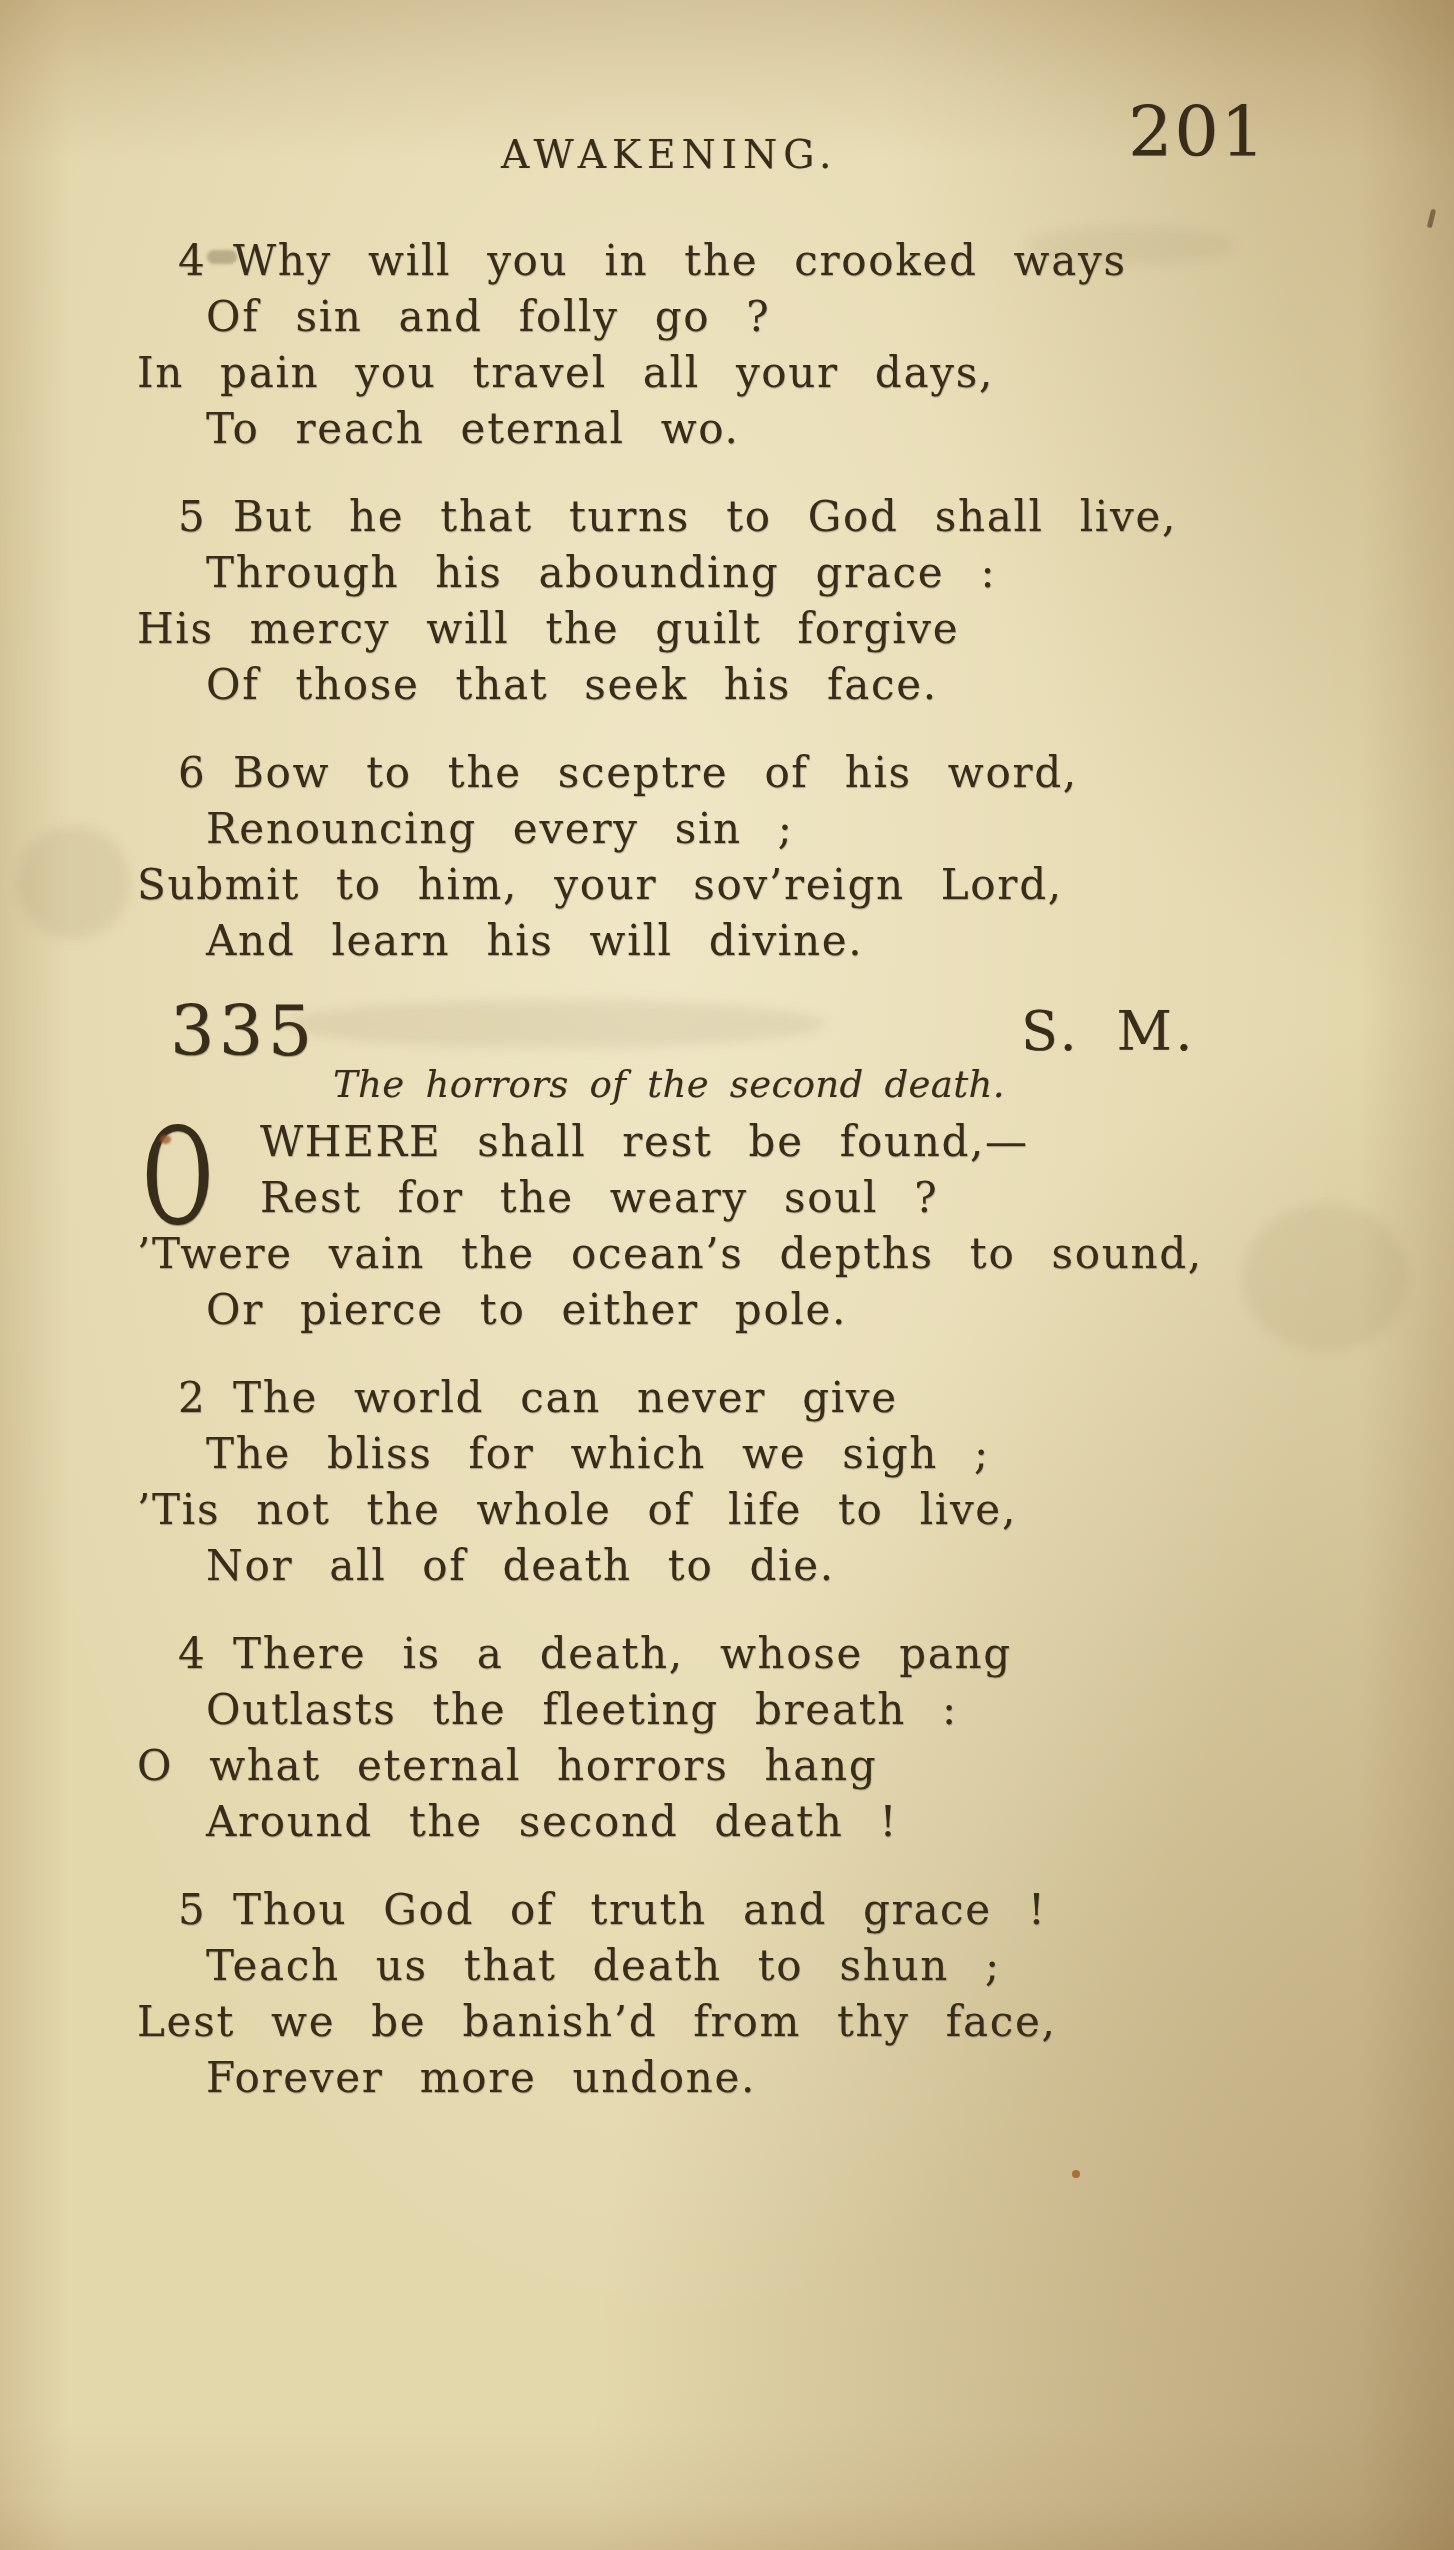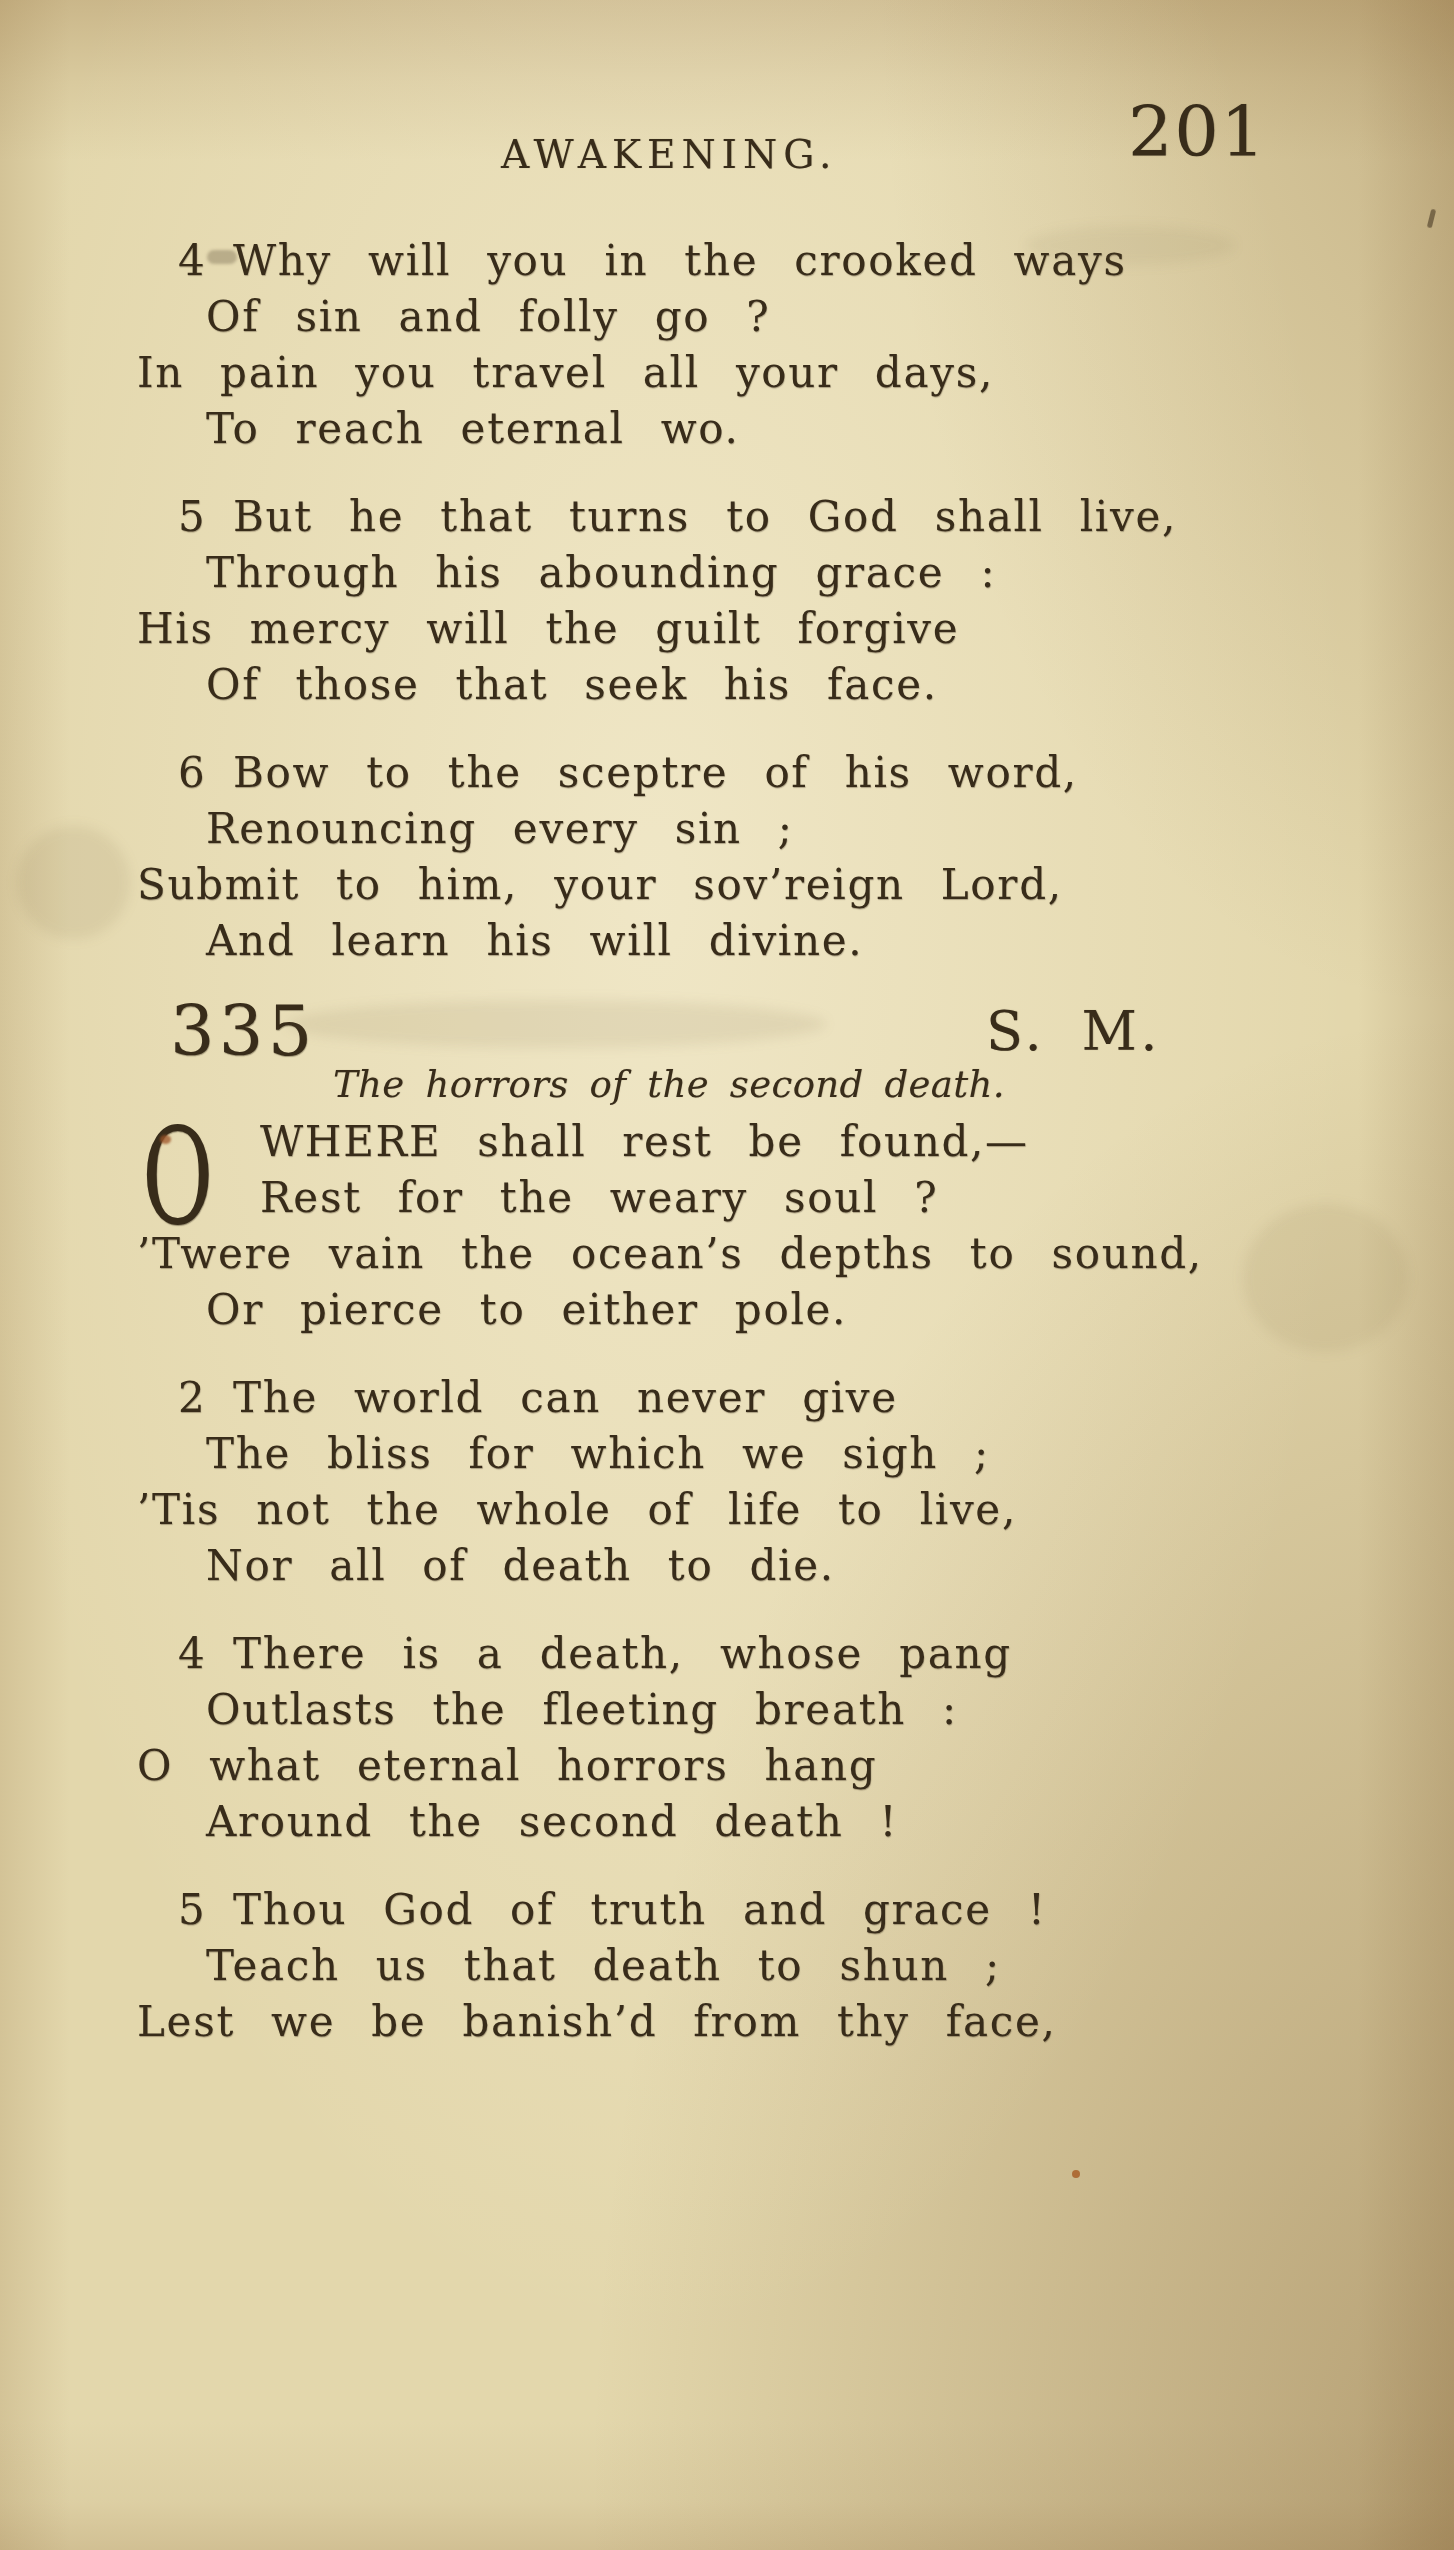--- a/index.html
+++ b/index.html
@@ -75,21 +75,21 @@
     height: 61px;
     line-height: 61px;
   }
   .hymn-number {
     margin-left: 40px;
     font-size: 70px;
     letter-spacing: 4.3px;
     text-shadow: 0.5px 0.5px 0.9px rgba(56,44,26,0.40);
   }
   .hymn-meter {
-    margin-right: 99px;
+    margin-right: 64px;
     font-size: 54px;
     letter-spacing: 3.5px;
     word-spacing: 15.6px;
     text-shadow: 0.4px 0.4px 0.9px rgba(56,44,26,0.40);
   }
   .hymn-subtitle {
     text-align: center;
     font-style: italic;
     font-size: 37px;
     line-height: 45px;
@@ -185,20 +185,21 @@
       <div class="line numbered"><span class="vnum">4</span><span>There is a death, whose pang</span></div>
       <div class="line indent">Outlasts the fleeting breath :</div>
       <div class="line flush">O what eternal horrors hang</div>
       <div class="line indent">Around the second death !</div>
     </div>
 
     <div class="stanza">
       <div class="line numbered"><span class="vnum">5</span><span>Thou God of truth and grace !</span></div>
       <div class="line indent">Teach us that death to shun ;</div>
       <div class="line flush">Lest we be banish’d from thy face,</div>
+      <div class="line indent">Forever more undone.</div>
     </div>
 
   </div>
 
   <div class="smudge a"></div>
   <div class="smudge b"></div>
   <div class="smudge c"></div>
   <div class="smudge d"></div>
   <div class="speck red1"></div>
   <div class="speck dot1"></div>

